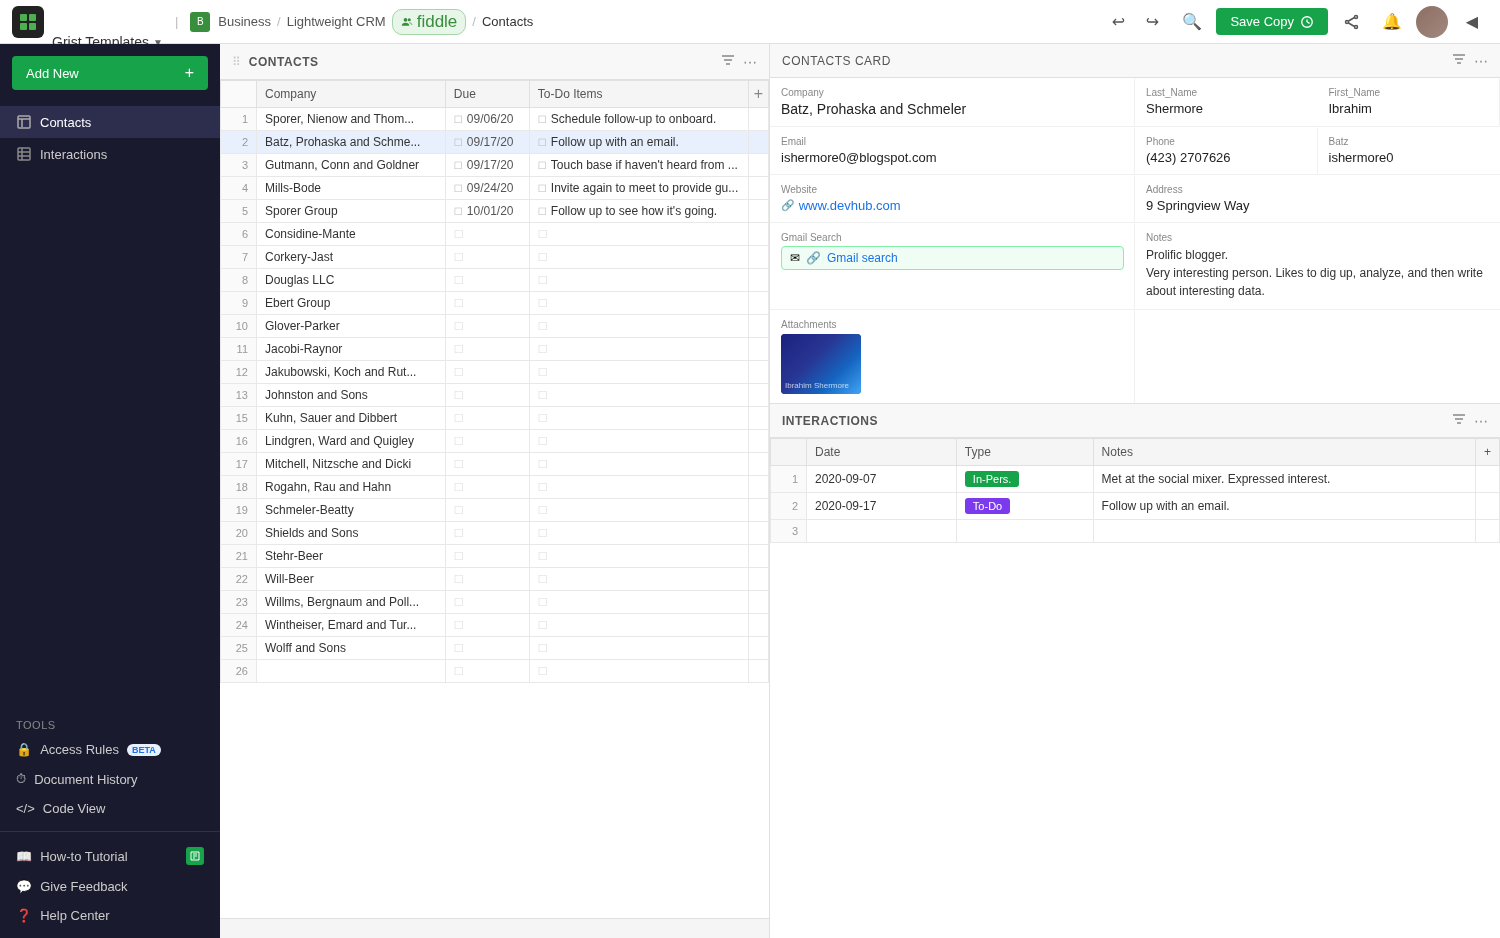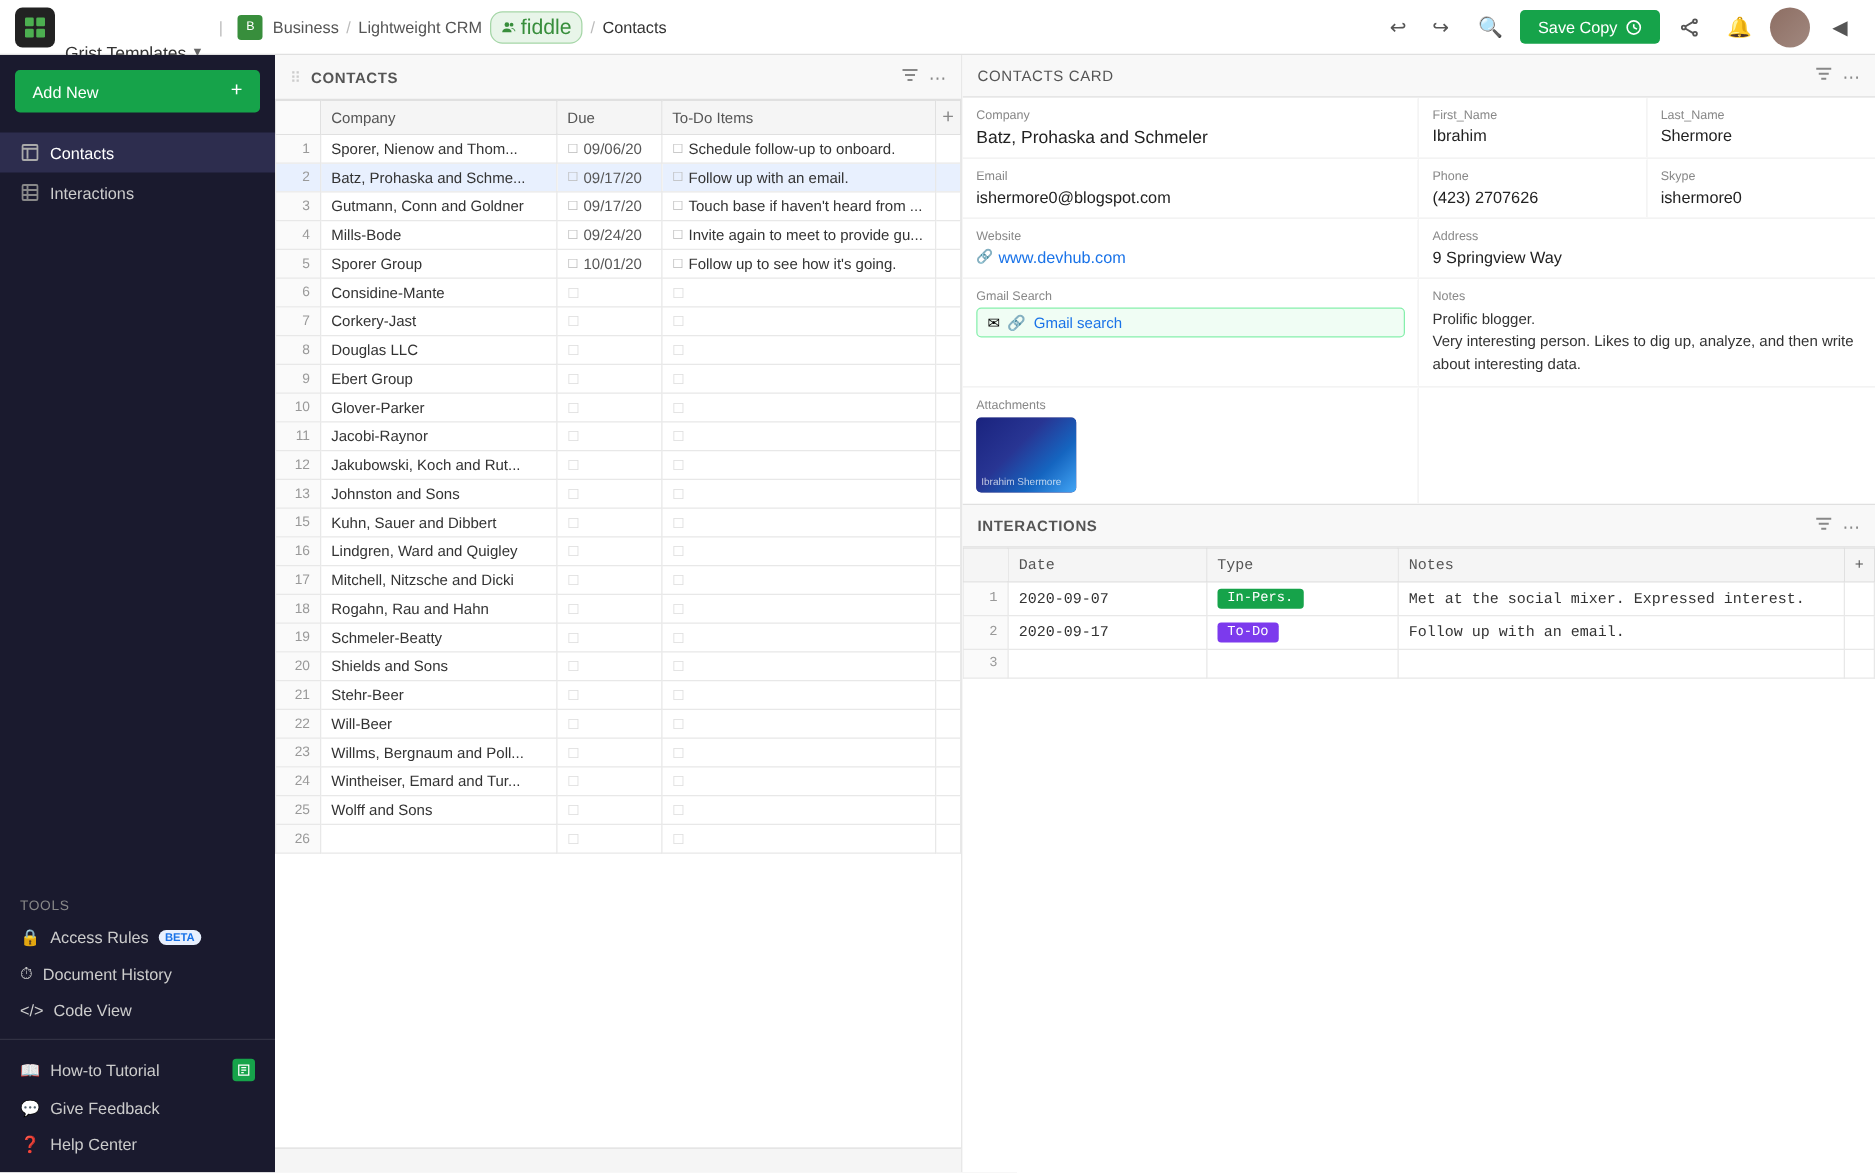--- a/index.html
+++ b/index.html
@@ -69,21 +69,21 @@
     .gmail-search-field .link-icon { color: #16a34a; font-size: 12px; }
     .gmail-link { color: #1a73e8; font-size: 12px; text-decoration: none; }
     .notes-text { font-size: 12px; color: #333; line-height: 1.5; }
     .attachment-thumb { width: 80px; height: 60px; background: #1a237e; border-radius: 4px; overflow: hidden; display: flex; align-items: flex-end; }
     .thumb-gradient { width: 100%; height: 100%; background: linear-gradient(135deg, #1a237e 0%, #283593 40%, #1565c0 70%, #42a5f5 100%); position: relative; }
 
     
     .interactions-panel { flex: 1; display: flex; flex-direction: column; overflow: hidden; }
     .interactions-header { display: flex; align-items: center; padding: 8px 12px; background: #f8f8f8; border-bottom: 1px solid #e0e0e0; gap: 8px; }
     .interactions-title { font-size: 12px; font-weight: 600; color: #555; text-transform: uppercase; letter-spacing: 0.5px; flex: 1; }
-    .interactions-table-wrap { flex: 1; overflow: auto; font-family: Liberation Mono, monospace; }
+    .interactions-table-wrap { flex: 1; overflow: auto; }
     .int-table { width: 100%; border-collapse: collapse; font-size: 12px; }
     .int-table th { background: #f5f5f5; border: 1px solid #e0e0e0; padding: 6px 8px; text-align: left; font-weight: 500; color: #555; }
     .int-table td { border: 1px solid #e8e8e8; padding: 5px 8px; color: #333; }
     .badge { display: inline-block; border-radius: 3px; padding: 2px 8px; font-size: 11px; font-weight: 500; color: white; }
     .badge-green { background: #16a34a; }
     .badge-purple { background: #7c3aed; }
 
     .undo-redo { display: flex; gap: 2px; }
   </style>
 </head>
@@ -532,41 +532,41 @@
           </span>
           <span style="color:#888;font-size:14px;cursor:pointer;">⋯</span>
         </div>
         <div style="padding:0;">
 
           <div style="display:grid;grid-template-columns:2fr 1fr 1fr;border-bottom:1px solid #f0f0f0;">
             <div class="card-field" style="border-right:1px solid #f0f0f0;">
               <div class="card-field-label">Company</div>
               <div class="card-field-value large">Batz, Prohaska and Schmeler</div>
             </div>
+            <div class="card-field">
+              <div class="card-field-label">Last_Name</div>
+              <div class="card-field-value">Shermore</div>
+            </div>
             <div class="card-field" style="border-right:1px solid #f0f0f0;">
               <div class="card-field-label">First_Name</div>
               <div class="card-field-value">Ibrahim</div>
-            </div>
-            <div class="card-field">
-              <div class="card-field-label">Last_Name</div>
-              <div class="card-field-value">Shermore</div>
             </div>
           </div>
 
           <div style="display:grid;grid-template-columns:2fr 1fr 1fr;border-bottom:1px solid #f0f0f0;">
             <div class="card-field" style="border-right:1px solid #f0f0f0;">
               <div class="card-field-label">Email</div>
               <div class="card-field-value">ishermore0@blogspot.com</div>
             </div>
             <div class="card-field" style="border-right:1px solid #f0f0f0;">
               <div class="card-field-label">Phone</div>
               <div class="card-field-value">(423) 2707626</div>
             </div>
             <div class="card-field">
-              <div class="card-field-label">Skype</div>
+              <div class="card-field-label">Batz</div>
               <div class="card-field-value">ishermore0</div>
             </div>
           </div>
 
           <div style="display:grid;grid-template-columns:1fr 1fr;border-bottom:1px solid #f0f0f0;">
             <div class="card-field" style="border-right:1px solid #f0f0f0;">
               <div class="card-field-label">Website</div>
               <div class="card-field-value">
                 <a href="#" style="color:#1a73e8;text-decoration:none;display:flex;align-items:center;gap:4px;">
                   <span style="font-size:11px;">🔗</span>

